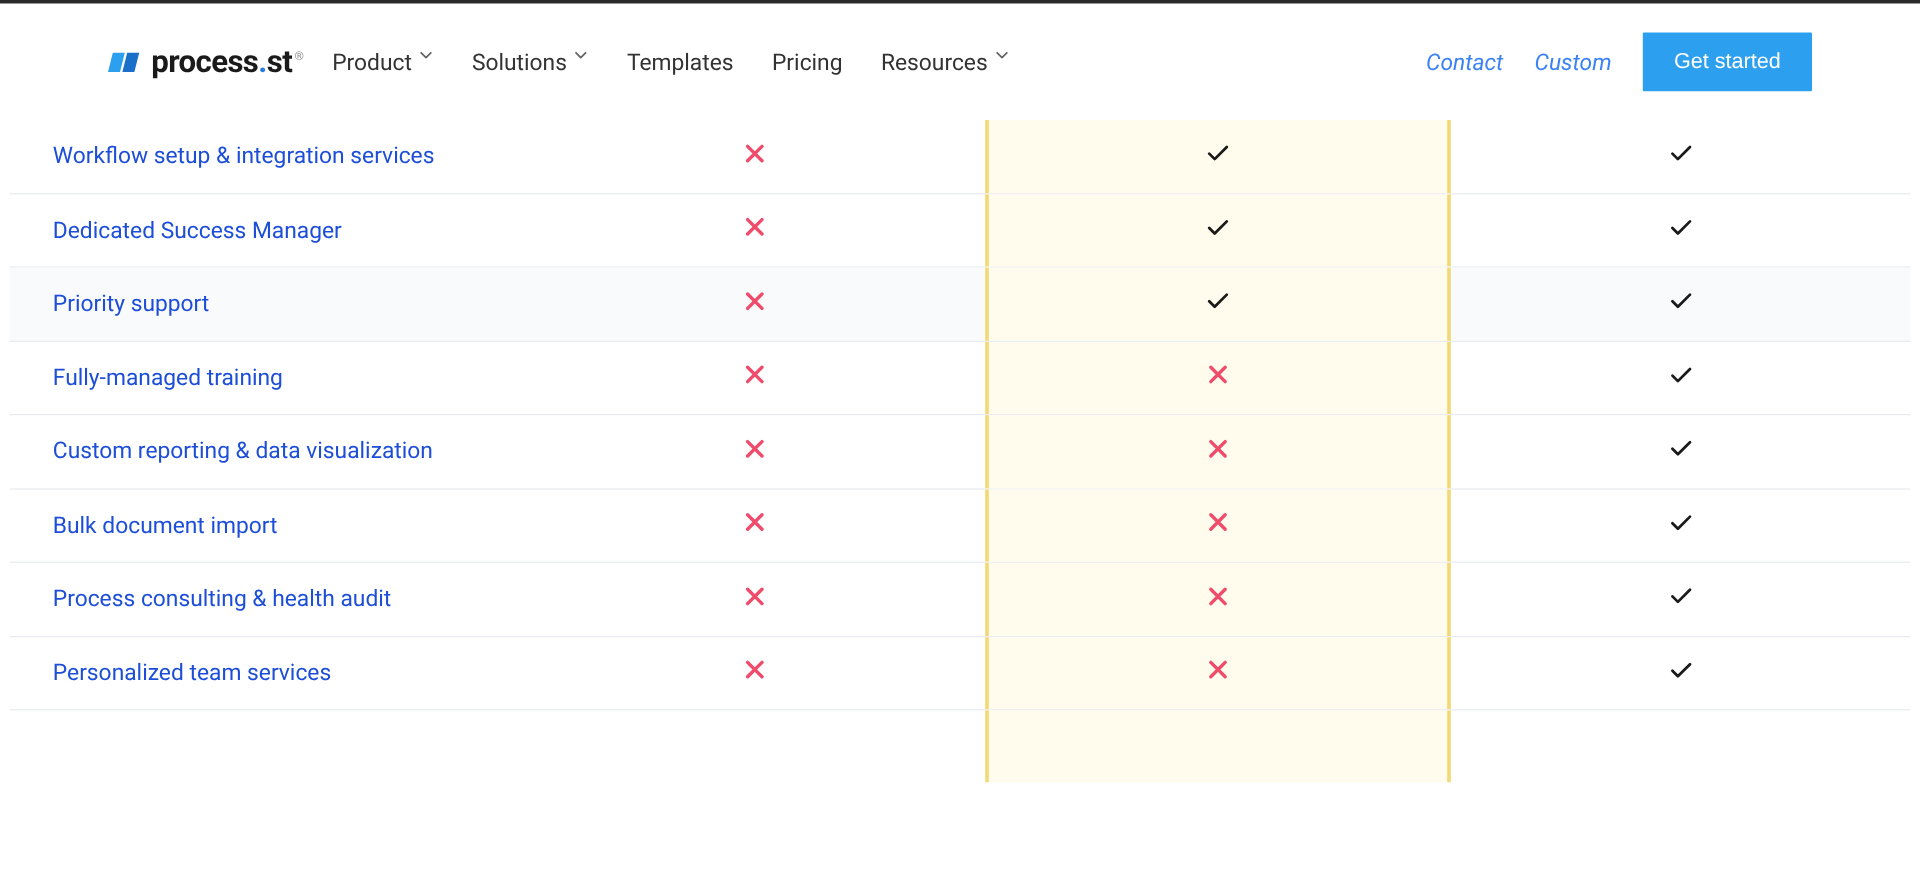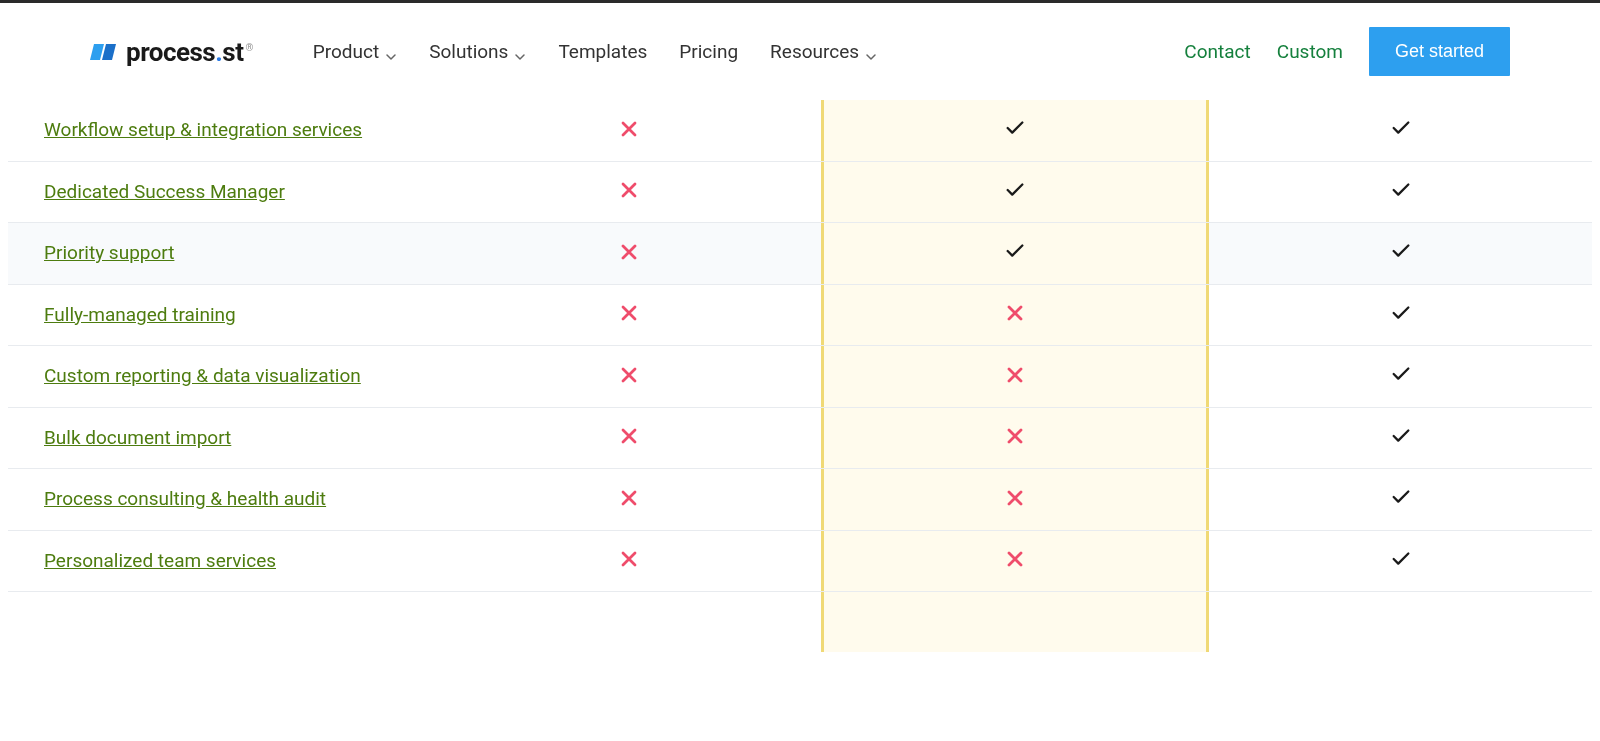--- a/index.html
+++ b/index.html
@@ -16,21 +16,21 @@
     .header {
       display: flex;
       align-items: center;
       justify-content: space-between;
       padding: 24px 90px;
       background: #fff;
     }
     .header-left {
       display: flex;
       align-items: center;
-      gap: 60px;
+      gap: 24px;
     }
     .logo {
       display: flex;
       align-items: center;
       gap: 8px;
       font-size: 26px;
       font-weight: 700;
       color: #1a1a1a;
       letter-spacing: -0.5px;
     }
@@ -49,39 +49,40 @@
       vertical-align: super;
       margin-left: 2px;
     }
     .nav {
       display: flex;
       align-items: center;
       gap: 32px;
     }
     .nav-item {
       display: flex;
-      align-items: flex-end;
+      align-items: flex-start;
       gap: 6px;
       font-size: 19px;
       color: #333;
       cursor: pointer;
       font-weight: 400;
     }
     .chevron {
       display: inline-flex;
     }
     .header-right {
       display: flex;
       align-items: center;
       gap: 26px;
     }
     .header-link {
       font-size: 19px;
-      color: #15803d;
+      color: #3b82f6;
       cursor: pointer;
+      font-style: italic;
     }
     .cta-button {
       background: #2d9fef;
       color: #fff;
       border: none;
       border-radius: 1px;
       padding: 14px 26px;
       font-size: 18px;
       font-weight: 500;
       cursor: pointer;
@@ -96,23 +97,22 @@
       border-bottom: 1px solid #e8ebef;
     }
     .table-row.alt {
       background: #f8fafc;
       align-items: center;
     }
     .feature-cell {
       flex: 0 0 430px;
       padding: 16px 0 16px 36px;
       font-size: 19px;
-      color: #4d7c0f;
+      color: #1d4ed8;
       line-height: 1.5;
-      text-decoration: underline;
     }
     .value-cell {
       flex: 1;
       display: flex;
       align-items: center;
       justify-content: center;
     }
     .value-cell.highlighted {
       background: #fffbed;
       border-left: 3px solid #f0d976;

